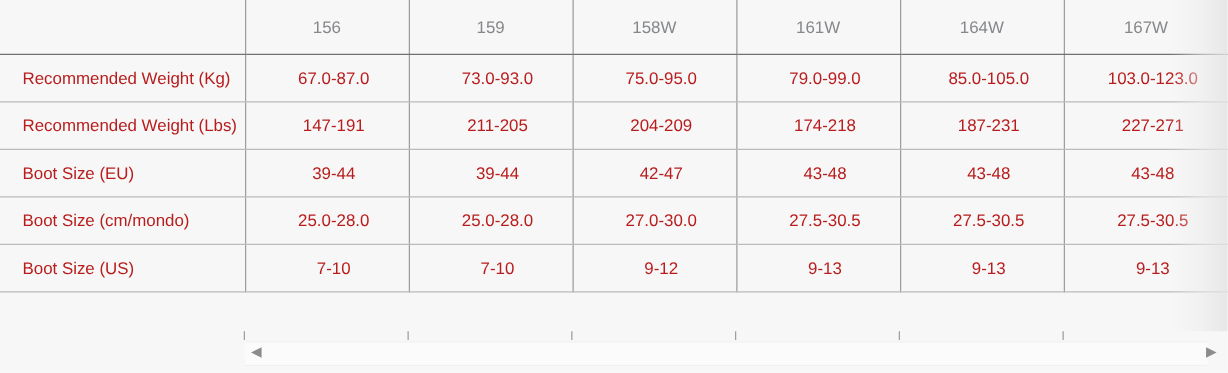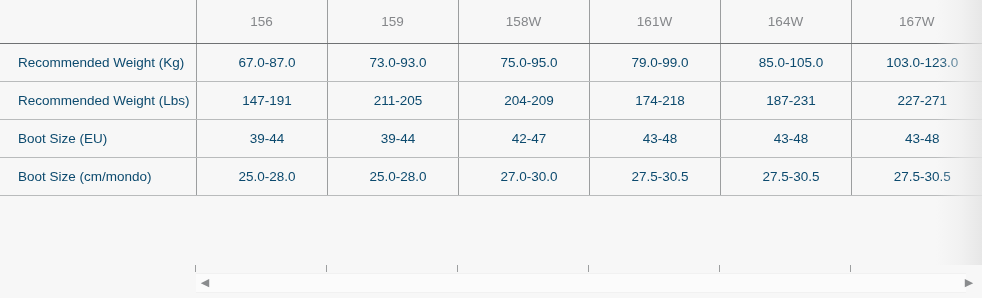--- a/index.html
+++ b/index.html
@@ -31,21 +31,21 @@
     background: #f7f7f7;
   }
 
   table.chart col.label-col { width: 196px; }
   table.chart col.size-col  { width: 131px; }
 
   table.chart th,
   table.chart td {
     font-size: 13.5px;
     font-weight: 400;
-    color: #0c4a6e;
+    color: #b91c1c;
     background: transparent;
     padding: 0;
     margin: 0;
     vertical-align: middle;
     white-space: nowrap;
     overflow: hidden;
   }
 
   
   table.chart thead th {
@@ -202,20 +202,29 @@
       </tr>
       <tr>
         <td class="row-label">Boot Size (cm/mondo)</td>
         <td>25.0-28.0</td>
         <td>25.0-28.0</td>
         <td>27.0-30.0</td>
         <td>27.5-30.5</td>
         <td>27.5-30.5</td>
         <td class="last-col">27.5-30.5</td>
       </tr>
+      <tr>
+        <td class="row-label">Boot Size (US)</td>
+        <td>7-10</td>
+        <td>7-10</td>
+        <td>9-12</td>
+        <td>9-13</td>
+        <td>9-13</td>
+        <td class="last-col">9-13</td>
+      </tr>
     </tbody>
   </table>
 
   <div class="scroll-strip">
     <div class="tick" style="left:195px"></div>
     <div class="tick" style="left:326px"></div>
     <div class="tick" style="left:457px"></div>
     <div class="tick" style="left:588px"></div>
     <div class="tick" style="left:719px"></div>
     <div class="tick" style="left:850px"></div>

